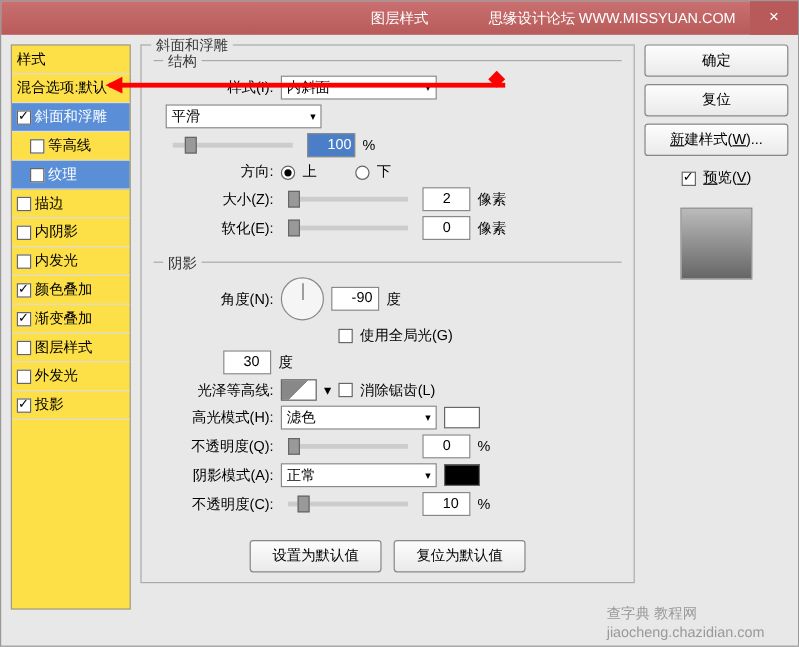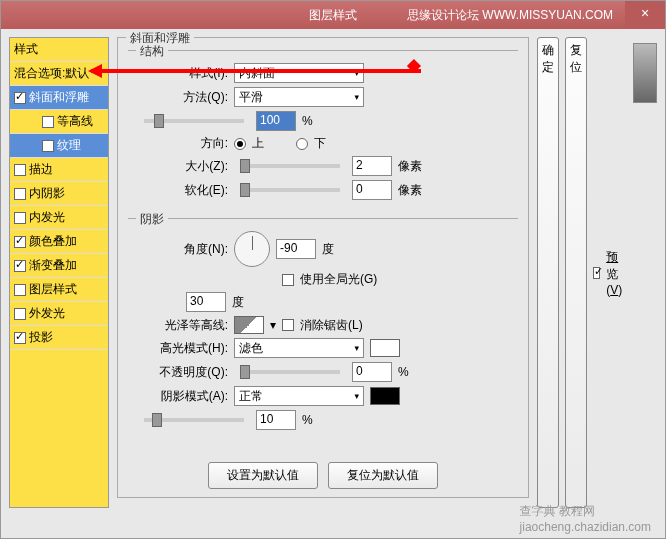--- a/index.html
+++ b/index.html
@@ -6,49 +6,49 @@
 body{background:#fff}
 .window{width:666px;height:539px;background:#e8e8e8;border:1px solid #999;position:relative}
 .titlebar{height:28px;background:linear-gradient(#c97070,#b85a5a);color:#fff;display:flex;align-items:center;position:relative}
 .title-center{position:absolute;left:50%;transform:translateX(-50%);color:#fff}
 .title-right{margin-left:auto;margin-right:52px;color:#fff;font-size:11px}
 .close-btn{position:absolute;right:0;top:0;width:40px;height:28px;background:#b85a5a;color:#fff;text-align:center;line-height:24px;cursor:pointer;font-size:14px}
 .body{display:flex;padding:8px;gap:8px;height:calc(100% - 50px)}
 .left-panel{width:100px;background:#fde047;border:1px solid #999}
 .left-item{padding:3px 4px;border-bottom:1px solid #ddd;display:flex;align-items:center;gap:3px;cursor:pointer}
 .left-item.sel{background:#5a8fd8;color:#fff}
-.left-item.sub{padding-left:32px}
+.left-item.sub{padding-left:15px}
 .cb{width:12px;height:12px;border:1px solid #666;background:#fff;display:inline-block;position:relative}
 .cb.checked::after{content:"✓";position:absolute;top:-3px;left:0;font-size:11px;color:#000}
 .middle{flex:1;position:relative}
 .fieldset{border:1px solid #aaa;padding:8px 10px;margin-bottom:6px;position:relative}
 .fieldset>.legend{position:absolute;top:-8px;left:8px;background:#e8e8e8;padding:0 4px;color:#333}
 .row{display:flex;align-items:center;margin:4px 0;gap:6px}
 .lbl{width:90px;text-align:right}
 .select{border:1px solid #888;background:#fff;padding:1px 4px;width:130px;height:20px;display:flex;align-items:center;justify-content:space-between}
 .select .arrow{font-size:9px}
 .slider{flex:1;height:4px;background:#ccc;position:relative;margin:0 6px;max-width:100px}
 .slider .thumb{position:absolute;width:10px;height:14px;background:#999;border:1px solid #666;top:-5px}
-.txtbox{border:1px solid #888;background:#fff;width:40px;height:20px;padding:1px 3px;text-align:left}
+.txtbox{border:1px solid #888;background:#fff;width:40px;height:20px;padding:1px 16px;text-align:left}
 .txtbox.hl{background:#4a7fc8;color:#fff}
 .unit{width:30px}
 .radio{width:12px;height:12px;border:1px solid #666;border-radius:50%;background:#fff;display:inline-block;position:relative}
 .radio.checked::after{content:"";position:absolute;width:6px;height:6px;background:#000;border-radius:50%;top:2px;left:2px}
 .angle-ctrl{width:36px;height:36px;border:1px solid #888;border-radius:50%;background:#f5f5f5;position:relative}
 .angle-ctrl::after{content:"";position:absolute;width:1px;height:14px;background:#666;top:4px;left:50%}
 .swatch{width:30px;height:18px;border:1px solid #666}
 .tri-swatch{width:30px;height:18px;border:1px solid #666;background:linear-gradient(135deg,#888 50%,#fff 50%)}
-.right-panel{width:120px;display:flex;flex-direction:row;gap:6px}
+.right-panel{width:120px;display:flex;flex-direction:column;gap:6px}
 .btn{border:1px solid #888;background:linear-gradient(#fdfdfd,#eaeaea);padding:4px;text-align:center;border-radius:3px;cursor:pointer}
 .preview-box{width:60px;height:60px;border:1px solid #888;background:linear-gradient(#bbb,#666);margin:6px auto}
-.bottom-btns{display:flex;gap:10px;justify-content:center;margin-top:20px}
+.bottom-btns{display:flex;gap:10px;justify-content:center;margin-top:8px}
 .arrow-annot{position:absolute;top:68px;left:90px;width:330px;height:4px;background:red;z-index:10;pointer-events:none}
 .arrow-annot::before{content:"";position:absolute;left:-10px;top:-5px;border:7px solid transparent;border-right:14px solid red}
 .arrow-annot::after{content:"";position:absolute;right:0;top:-3px;width:10px;height:10px;background:red;transform:rotate(45deg);transform-origin:top right}
-.footer{position:absolute;bottom:4px;right:14px;color:#999;font-size:11px}
+.footer{position:absolute;bottom:4px;right:28px;color:#999;font-size:11px}
 .underline{text-decoration:underline}
 </style>
 </head>
 <body>
 
 <div class="window">
   <div class="arrow-annot"></div>
   <div class="titlebar">
     <span class="title-center">图层样式</span>
     <span class="title-right"><span>思缘设计论坛</span>&nbsp;<span>WWW.MISSYUAN.COM</span></span>
@@ -110,21 +110,20 @@
         <div class="fieldset" style="border-left:none;border-right:none;border-bottom:none;margin-top:4px">
           <span class="legend">结构</span>
           <div class="row">
             <span class="lbl">样式(I):</span>
             <div class="select">
                 <span>内斜面</span>
                 <span class="arrow">▾</span>
               </div>
           </div>
           <div class="row">
-            <span class="lbl">方法(Q):</span>
             <div class="select">
                 <span>平滑</span>
                 <span class="arrow">▾</span>
               </div>
           </div>
           <div class="row">
             <div class="slider">
                 <div class="thumb" style="left:10%"></div>
               </div>
             <span class="txtbox hl">100</span>
@@ -200,37 +199,39 @@
           </div>
           <div class="row">
             <span class="lbl">阴影模式(A):</span>
             <div class="select">
                 <span>正常</span>
                 <span class="arrow">▾</span>
               </div>
             <div class="swatch" style="background:#000"></div>
           </div>
           <div class="row">
+            <span class="lbl">不透明度(C):</span>
             <div class="slider">
                 <div class="thumb" style="left:8%"></div>
               </div>
             <span class="txtbox">10</span>
             <span class="unit">%</span>
           </div>
         </div>
         <div class="bottom-btns">
           <div class="btn" style="width:110px">设置为默认值</div>
           <div class="btn" style="width:110px">复位为默认值</div>
         </div>
       </div>
     </div>
 
     <div class="right-panel">
       <div class="btn">确定</div>
       <div class="btn">复位</div>
+      <div class="btn"><span class="underline">新</span>建样式(<span class="underline">W</span>)...</div>
       <div class="row" style="justify-content:center">
         <span class="cb checked"></span>
         <span><span class="underline">预</span>览(<span class="underline">V</span>)</span>
       </div>
       <div class="preview-box"></div>
     </div>
   </div>
   <div class="footer">
     <span>查字典 教程网</span><br><span>jiaocheng.chazidian.com</span>
   </div>

